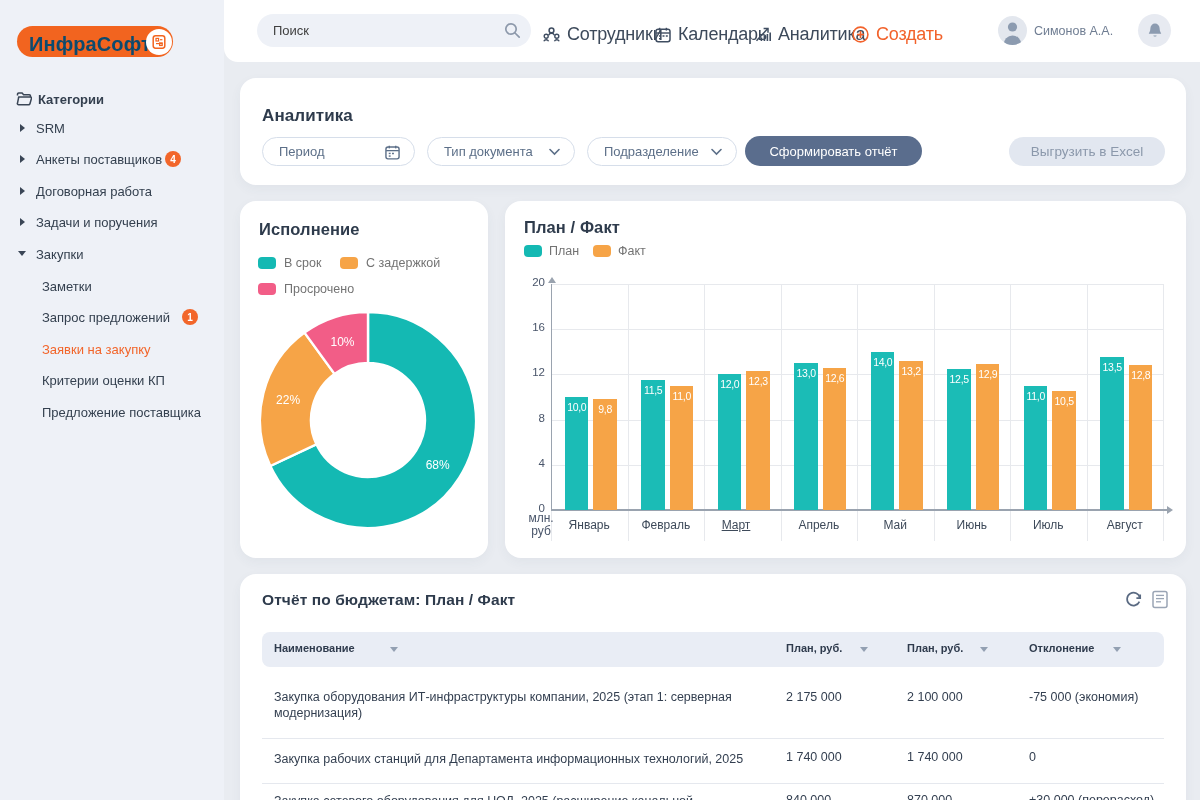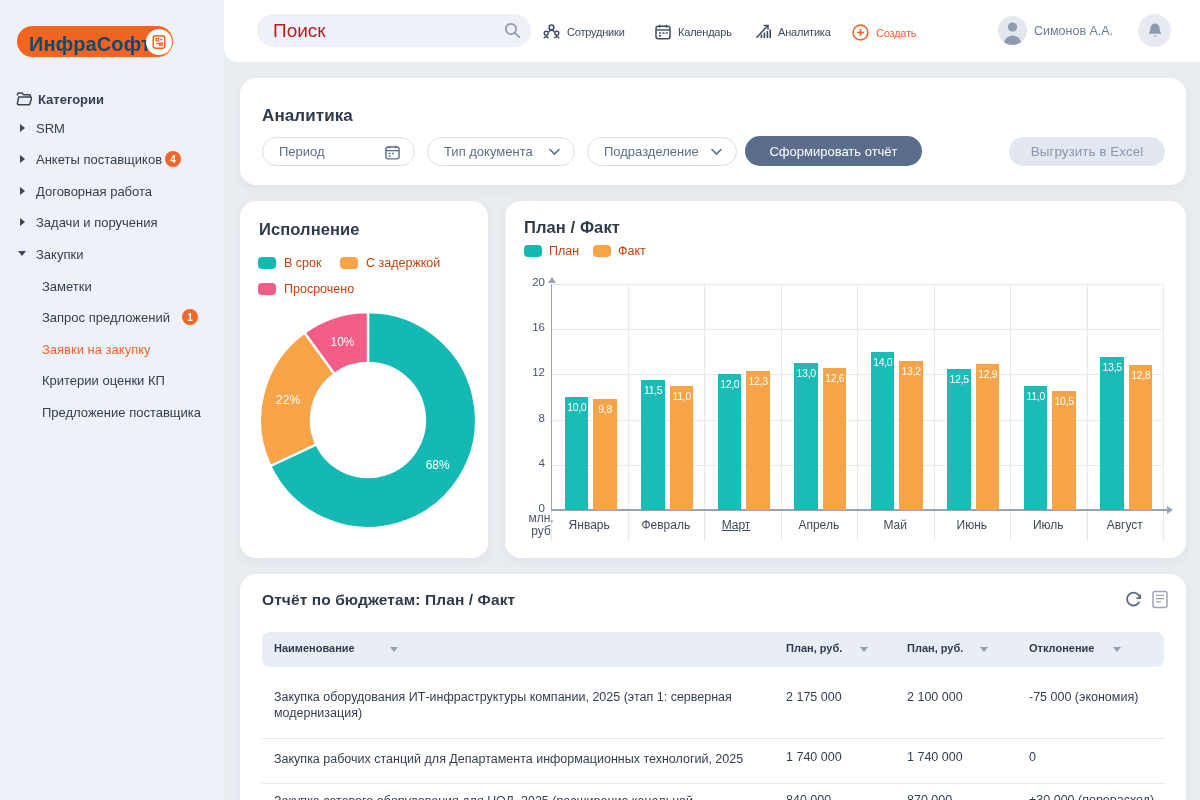--- a/index.html
+++ b/index.html
@@ -2,31 +2,31 @@
 <html lang="ru"><head>
 <meta charset="utf-8">
 <style>
   * { margin:0; padding:0; box-sizing:border-box; }
   html,body { width:1200px; height:800px; overflow:hidden; }
   body { font-family:"Liberation Sans", sans-serif; background:#e9ecf1; position:relative; }
   .abs { position:absolute; }
   .card { position:absolute; background:#fff; border-radius:16px; box-shadow:0 4px 12px rgba(50,70,100,0.05); }
   .ttl { font-size:16.5px; font-weight:700; color:#2e3b4c; letter-spacing:0.1px; }
   .sw { position:absolute; width:18px; height:12px; border-radius:4px; }
-  .lgl { position:absolute; font-size:12.5px; color:#c2410c; }
+  .lgl { position:absolute; font-size:12.5px; color:#737373; }
   .pill { position:absolute; height:29px; border:1px solid #d6deea; border-radius:15px; font-size:13px; color:#5c6f88; display:flex; align-items:center; }
   .hdrtxt { position:absolute; font-size:11px; font-weight:700; color:#2f3b4d; }
   .sortarr { position:absolute; width:0; height:0; border-left:4.5px solid transparent; border-right:4.5px solid transparent; border-top:5px solid #93a0b2; }
   .val { position:absolute; font-size:12.5px; color:#333f50; }
   .badge { position:absolute; width:16px; height:16px; border-radius:50%; background:#f2662a; color:#fff; font-size:10px; font-weight:700; display:flex; align-items:center; justify-content:center; }
   .mi { position:absolute; font-size:13px; font-weight:500; color:#34404f; }
   .arr { position:absolute; width:0; height:0; }
   .arr.r { border-top:4px solid transparent; border-bottom:4px solid transparent; border-left:5.5px solid #3a4656; }
   .arr.d { border-left:4px solid transparent; border-right:4px solid transparent; border-top:5.5px solid #3a4656; }
-  .navitem { position:absolute; top:24px; font-size:11px; letter-spacing:-0.2px; color:#3d4a5b; display:flex; align-items:center; gap:7px; font-weight:500;}
+  .navitem { position:absolute; top:24px; font-size:18px; letter-spacing:-0.2px; color:#3d4a5b; display:flex; align-items:center; gap:7px; font-weight:500;}
   .glin { position:absolute; background:#e7e9ed; }
   .bar { position:absolute; }
   .blbl { position:absolute; color:#fff; font-size:10.5px; letter-spacing:-0.3px; font-weight:500; text-align:center; }
   .mlbl { position:absolute; top:317px; width:70px; text-align:center; font-size:12px; color:#3e4a5a; }
   .ylbl { position:absolute; width:30px; text-align:right; font-size:11.5px; color:#49556a; }
 </style>
 </head>
 <body>
 
 <div class="abs" style="left:0;top:0;width:224px;height:800px;background:#eef1f7;"></div>
@@ -60,21 +60,21 @@
 <div class="mi" style="left:36px;top:247px;">Закупки</div>
 <div class="mi" style="left:42px;top:279px;">Заметки</div>
 <div class="mi" style="left:42px;top:310px;">Запрос предложений</div>
 <div class="badge" style="left:182px;top:309px;">1</div>
 <div class="mi" style="left:42px;top:342px;color:#f2652a;">Заявки на закупку</div>
 <div class="mi" style="left:42px;top:373px;">Критерии оценки КП</div>
 <div class="mi" style="left:42px;top:405px;">Предложение поставщика</div>
 
 <div class="abs" style="left:224px;top:0;width:976px;height:62px;background:#fff;border-radius:0 0 0 14px;"></div>
 <div class="abs" style="left:257px;top:14px;width:274px;height:33px;background:#eef1f7;border-radius:17px;"></div>
-<div class="abs" style="left:273px;top:14px;height:33px;display:flex;align-items:center;font-size:19px;color:#b91c1c;">Поиск</div>
+<div class="abs" style="left:273px;top:14px;height:33px;display:flex;align-items:center;font-size:13px;color:#404040;">Поиск</div>
 <svg class="abs" style="left:504px;top:22px;" width="17" height="17" viewBox="0 0 17 17">
   <circle cx="7" cy="7" r="5.2" fill="none" stroke="#8d99ab" stroke-width="1.7"></circle>
   <line x1="11" y1="11" x2="15.2" y2="15.2" stroke="#8d99ab" stroke-width="1.7" stroke-linecap="round"></line>
 </svg>
 
 <div class="navitem" style="left:543px;">
   <svg width="17" height="15" viewBox="0 0 17 15">
     <circle cx="8.5" cy="3.4" r="2.4" fill="none" stroke="#3f4d61" stroke-width="1.5"></circle>
     <path d="M5.6 8.2 a3.2 3.2 0 0 1 5.8 0" fill="none" stroke="#3f4d61" stroke-width="1.5"></path>
     <circle cx="3.2" cy="9.3" r="2" fill="none" stroke="#3f4d61" stroke-width="1.4"></circle>

